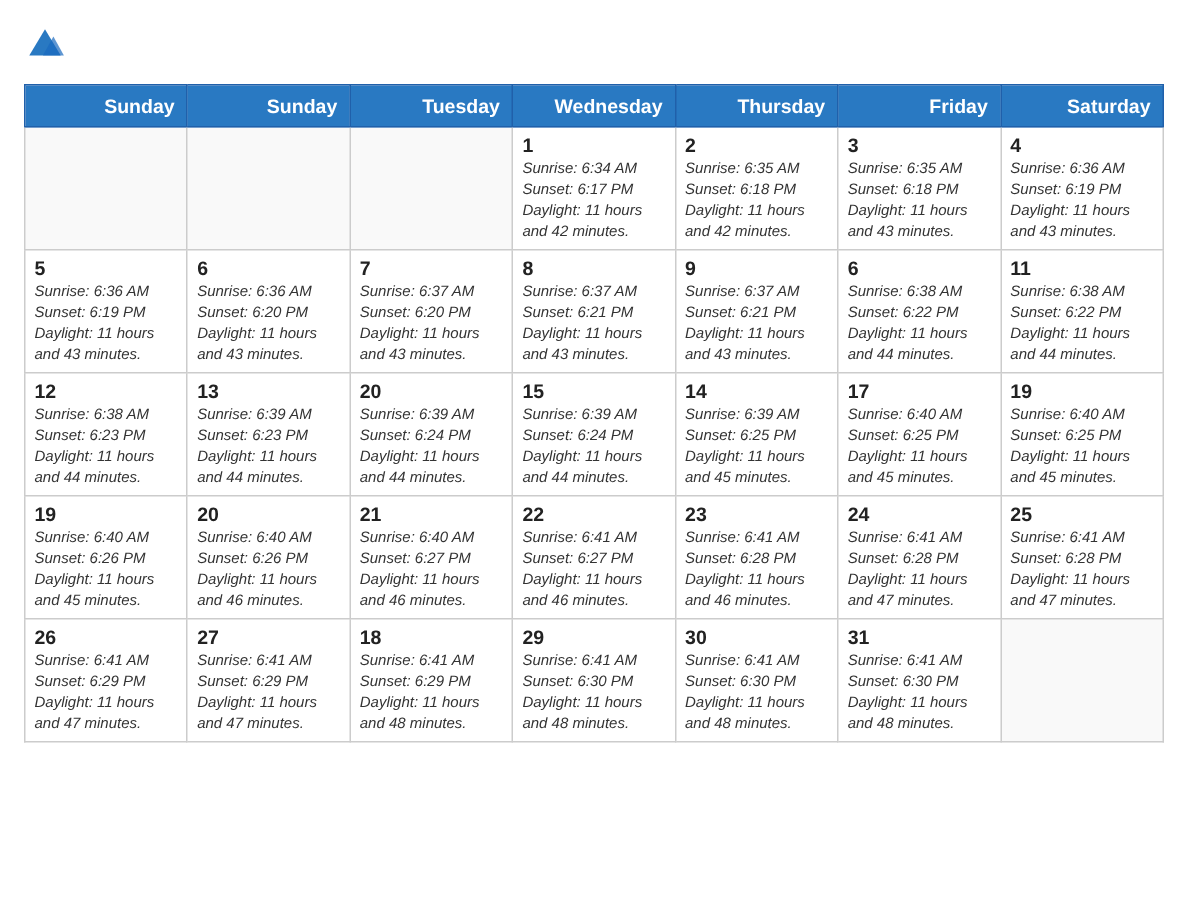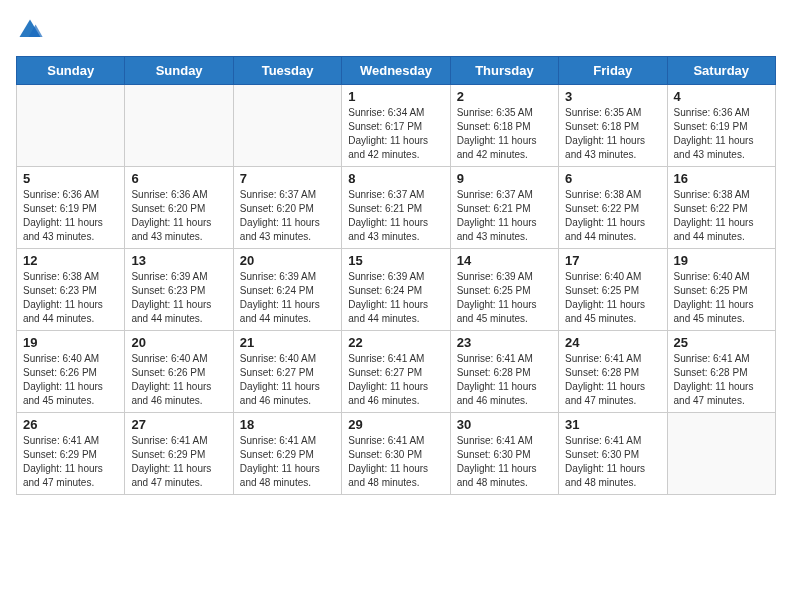--- a/index.html
+++ b/index.html
@@ -55,21 +55,21 @@
     .calendar {
       width: 100%;
       border-collapse: collapse;
       border: 1px solid #ccc;
     }
     .calendar th {
       background-color: #2979c2;
       color: #fff;
       font-size: 13px;
       font-weight: bold;
-      text-align: center;
+      text-align: right;
       padding: 6px 8px;
       border: 1px solid #2060aa;
       margin-top: 44px;
     }
     .calendar td {
       border: 1px solid #ccc;
       vertical-align: top;
       padding: 4px 6px;
       width: calc(100% / 7);
       min-height: 70px;
@@ -83,20 +83,21 @@
     .day-number {
       font-size: 13px;
       font-weight: bold;
       margin-bottom: 2px;
       color: #222;
     }
     .day-info {
       font-size: 10px;
       color: #333;
       line-height: 1.4;
+      font-style: italic;
     }
   </style>
 </head>
 <body>
 
 <div class="header">
   <div class="logo">
     <svg class="logo-icon" viewBox="0 0 40 40">
       <polygon points="20,5 35,30 5,30" fill="#2979c2"></polygon>
       <polygon points="28,12 38,30 18,30" fill="#1a6abf" opacity="0.7"></polygon>
@@ -185,21 +186,21 @@
 Sunset: 6:21 PM
 Daylight: 11 hours and 43 minutes.</div>
         </td>
         <td>
           <div class="day-number">6</div>
           <div class="day-info" style="white-space: pre-line;">Sunrise: 6:38 AM
 Sunset: 6:22 PM
 Daylight: 11 hours and 44 minutes.</div>
         </td>
         <td>
-          <div class="day-number">16</div>
+          <div class="day-number">11</div>
           <div class="day-info" style="white-space: pre-line;">Sunrise: 6:38 AM
 Sunset: 6:22 PM
 Daylight: 11 hours and 44 minutes.</div>
         </td>
       </tr>
       <tr>
         <td>
           <div class="day-number">12</div>
           <div class="day-info" style="white-space: pre-line;">Sunrise: 6:38 AM
 Sunset: 6:23 PM

